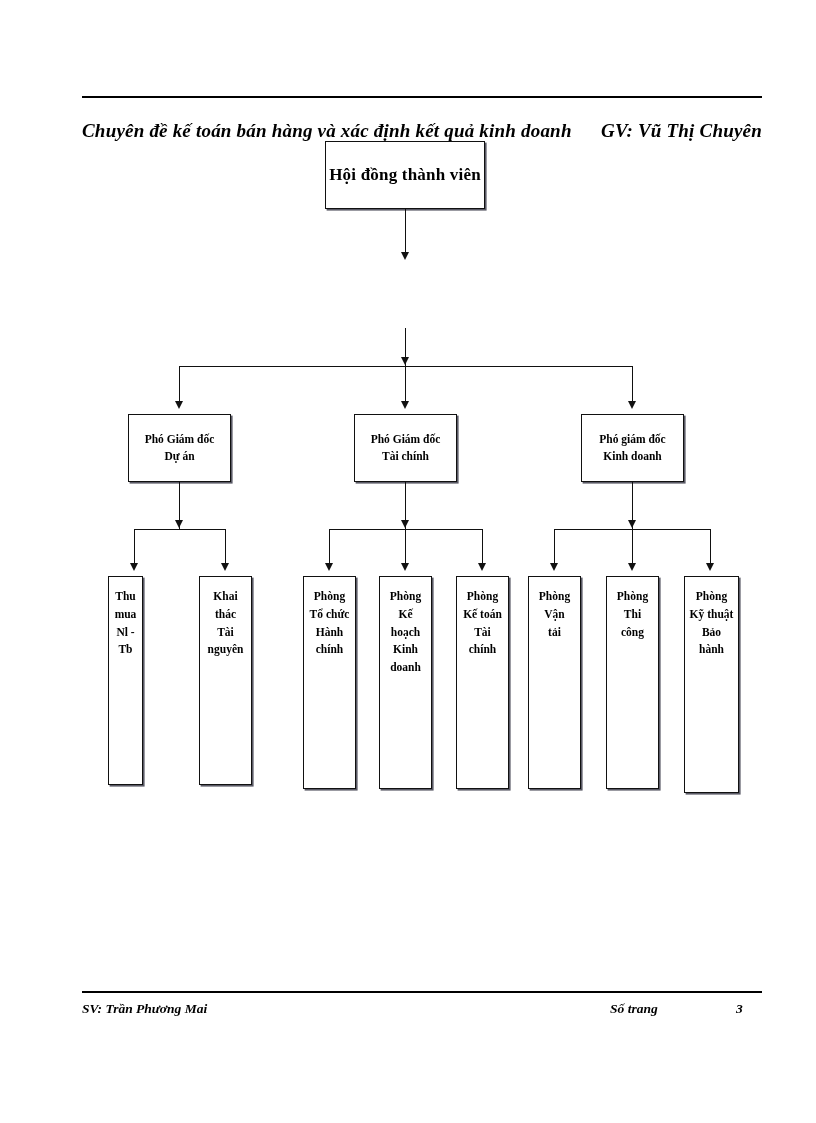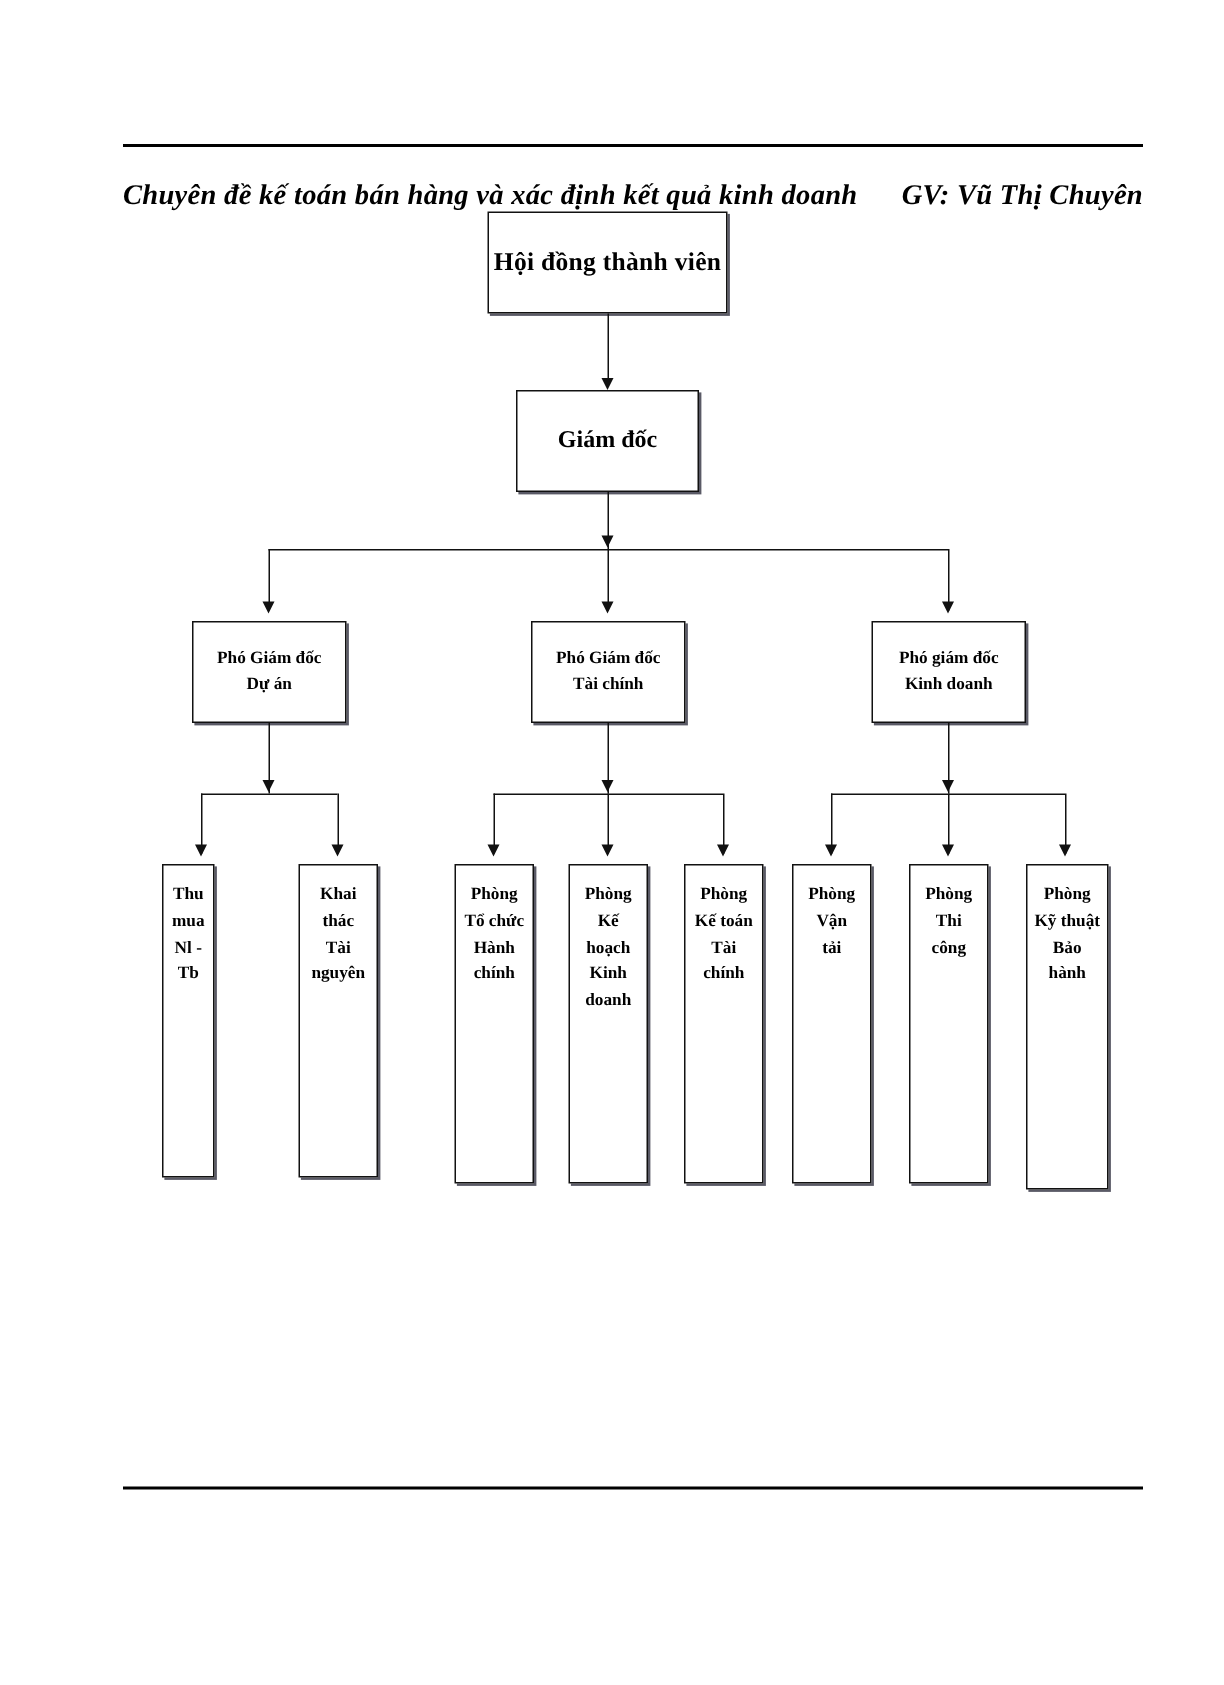--- a/index.html
+++ b/index.html
@@ -155,23 +155,20 @@
 
   <div class="chart">
 
     <div class="node lvl0" style="left:325px; top:141px; width:160px; height:68px;">
       <div class="node-inner">Hội đồng thành viên</div>
     </div>
 
     <div class="vline" style="left:405px; top:209px; height:49px;"></div>
     <div class="arrow" style="left:400.8px; top:252px;"></div>
 
-    <div class="node lvl1" style="left:344px; top:260px; width:122px; height:68px;">
-      <div class="node-inner">Giám đốc</div>
-    </div>
 
     <div class="vline" style="left:405px; top:328px; height:38px;"></div>
     <div class="arrow" style="left:400.8px; top:357px;"></div>
     <div class="hline" style="left:179px; top:366px; width:453px;"></div>
     <div class="vline" style="left:179px; top:366px; height:41px;"></div>
     <div class="arrow" style="left:174.8px; top:401px;"></div>
     <div class="vline" style="left:405px; top:366px; height:41px;"></div>
     <div class="arrow" style="left:400.8px; top:401px;"></div>
     <div class="vline" style="left:632px; top:366px; height:41px;"></div>
     <div class="arrow" style="left:627.8px; top:401px;"></div>
@@ -260,14 +257,19 @@
     <div class="node lvl3" style="left:684px; top:576px; width:55px; height:217px;">
       <div class="node-inner">Phòng
 Kỹ thuật
 Bảo
 hành</div>
     </div>
 
   </div>
 
   <div class="footer-rule"></div>
+  <div class="footer">
+    <div class="footer-left">SV: Trần Phương Mai</div>
+    <div class="footer-mid">Số trang</div>
+    <div class="footer-right">3</div>
+  </div>
 
 </div>
 
 </body></html>

